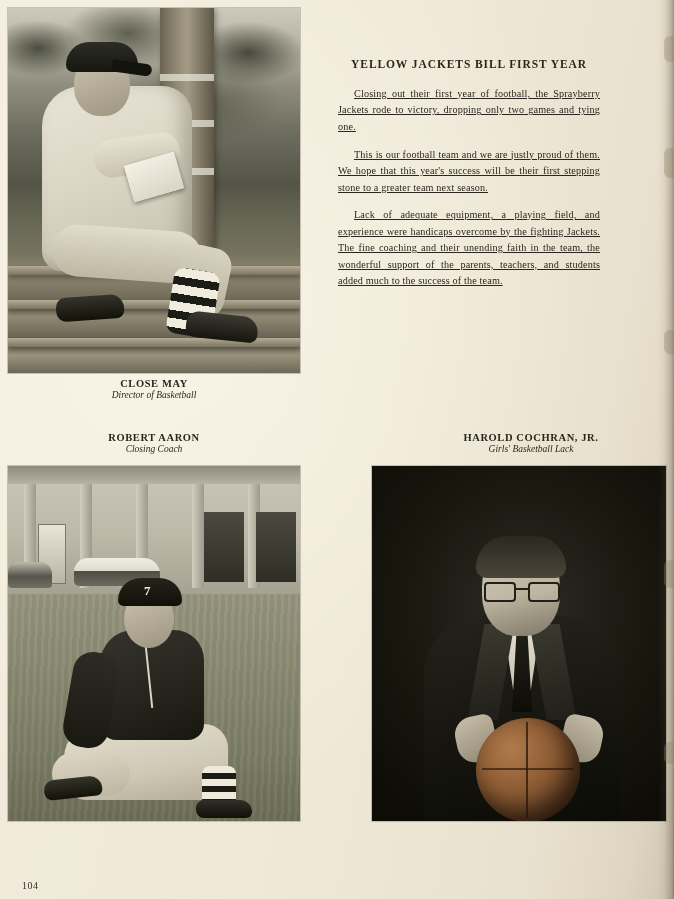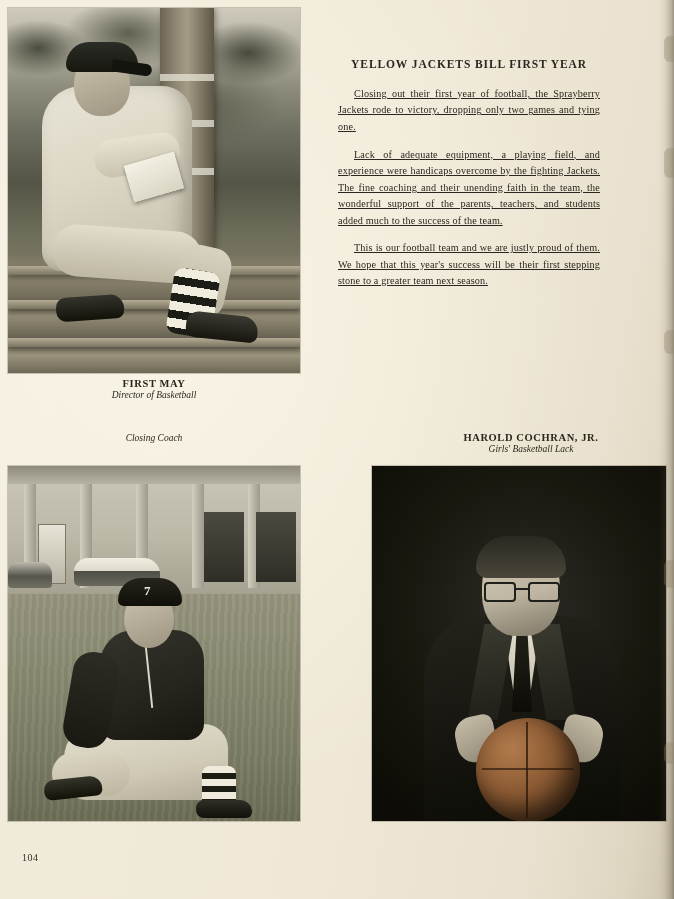--- a/index.html
+++ b/index.html
@@ -368,21 +368,21 @@
     text-indent: 16px;
     text-align: justify;
     margin-bottom: 11px;
     letter-spacing: 0.15px;
     text-decoration: underline;
   }
 
   
   #page-number {
     position: absolute;
-    left: 22px; top: 852px;
+    left: 22px; top: 880px;
     font: 10px "Liberation Serif", serif;
     color: #34302a;
     letter-spacing: 0.5px;
   }
 </style>
 </head>
 <body>
 
 <div class="page">
 
@@ -404,34 +404,35 @@
     <div class="cap-brim"></div>
     <div class="arm"></div>
     <div class="clipboard"></div>
     <div class="sock"></div>
     <div class="shoe"></div>
     <div class="shoe2"></div>
     <div class="grain"></div>
   </div>
 
   <div class="caption" id="caption-bill-may">
-    <span class="name">FIRST MAY</span>
+    <span class="name">CLOSE MAY</span>
     <span class="role">Director of Basketball</span>
   </div>
 
   <div id="article">
     <div class="headline">
       <span class="l1">YELLOW JACKETS BILL FIRST YEAR</span>
     </div>
     <p class="para">Closing out their first year of football, the Sprayberry Jackets rode to victory, dropping only two games and tying one.</p>
+    <p class="para">This is our football team and we are justly proud of them. We hope that this year's success will be their first stepping stone to a greater team next season.</p>
     <p class="para">Lack of adequate equipment, a playing field, and experience were handicaps overcome by the fighting Jackets. The fine coaching and their unending faith in the team, the wonderful support of the parents, teachers, and students added much to the success of the team.</p>
-    <p class="para">This is our football team and we are justly proud of them. We hope that this year's success will be their first stepping stone to a greater team next season.</p>
   </div>
 
   <div class="caption" id="caption-robert-aaron">
+    <span class="name">ROBERT AARON</span>
     <span class="role">Closing Coach</span>
   </div>
 
   <div class="caption" id="caption-harold-cochran">
     <span class="name">HAROLD COCHRAN, JR.</span>
     <span class="role">Girls' Basketball Lack</span>
   </div>
 
   <div class="photo" id="photo-robert-aaron">
     <div class="building"></div>

